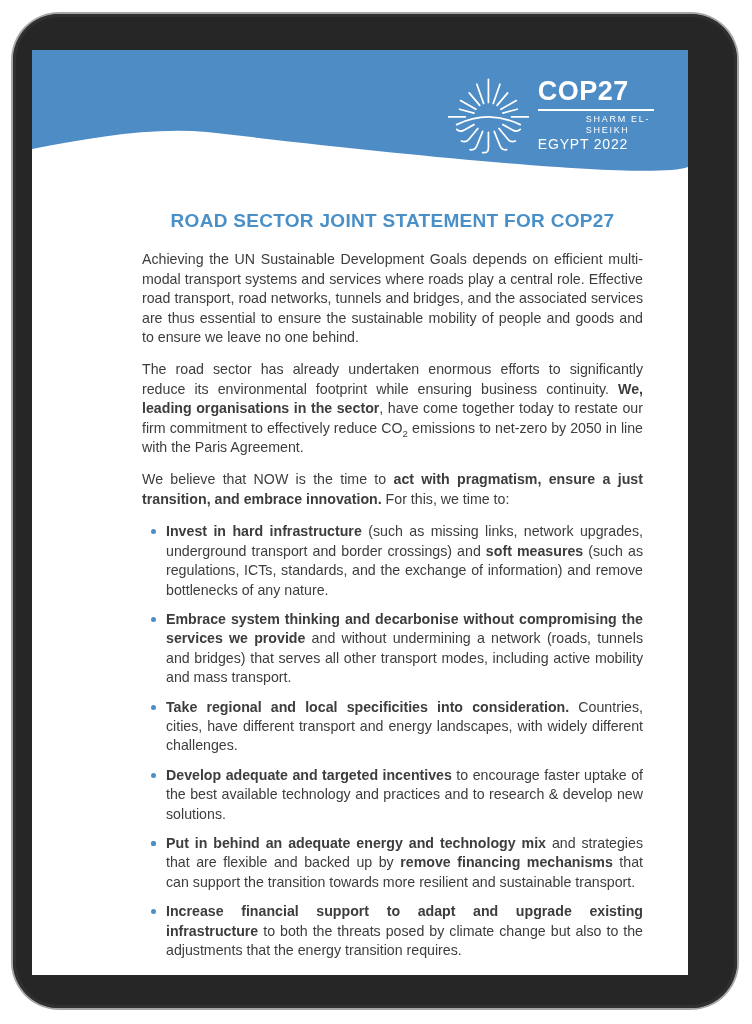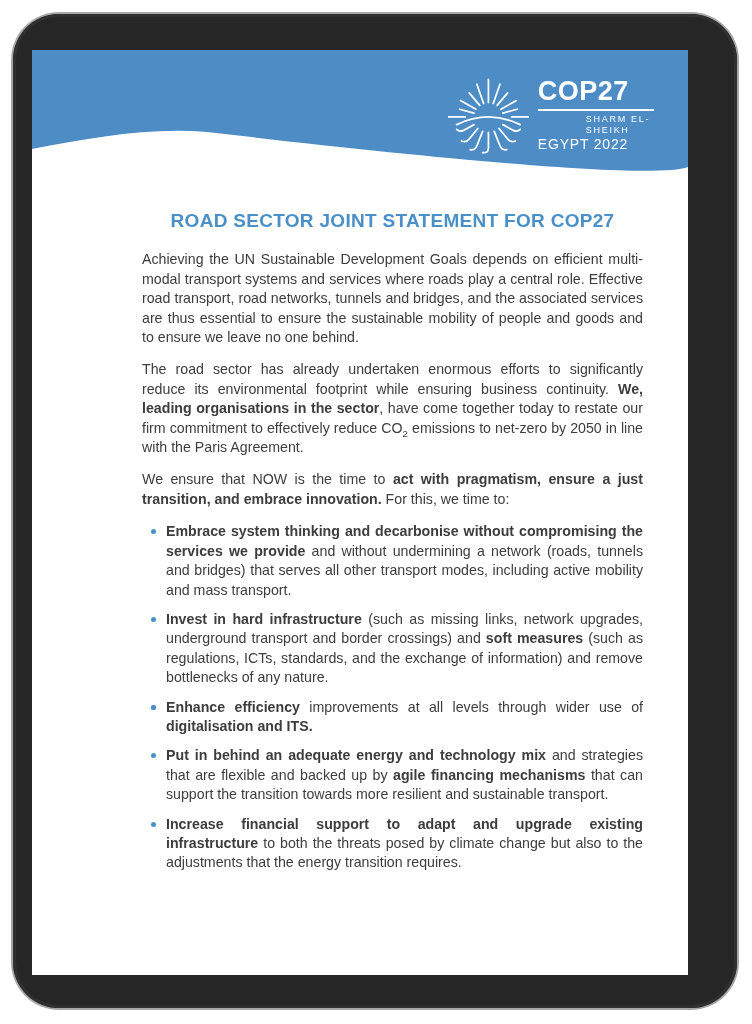--- a/index.html
+++ b/index.html
@@ -97,26 +97,27 @@
         <div class="logo-sub1">SHARM EL-SHEIKH</div>
         <div class="logo-sub2">EGYPT 2022</div>
       </div>
     </div>
 
     <div class="content">
       <h1 class="doc-title">ROAD SECTOR JOINT STATEMENT FOR COP27</h1>
       <div>
           <p class="para"><span>Achieving the UN Sustainable Development Goals depends on efficient multi-modal transport systems and services where roads play a central role.  Effective road transport, road networks, tunnels and bridges, and the associated services are thus essential to ensure the sustainable mobility of people and goods and to ensure we leave no one behind.</span></p>
           <p class="para"><span>The road sector has already undertaken enormous efforts to significantly reduce its environmental footprint while ensuring business continuity. </span><b>We, leading organisations in the sector</b><span>, have come together today to restate our firm commitment to effectively reduce CO</span><sub>2</sub><span> emissions to net-zero by 2050 in line with the Paris Agreement.</span></p>
-          <p class="para"><span>We ensure that NOW is the time to </span><b>act with pragmatism, ensure a just transition, and embrace innovation.</b><span> For this, we time to:</span></p>
+          <p class="para"><span>We believe that NOW is the time to </span><b>act with pragmatism, ensure a just transition, and embrace innovation.</b><span> For this, we time to:</span></p>
         </div>
       <ul class="bullet-list">
+          <li class="bullet"><span class="dot"></span><span><b>Invest in hard infrastructure</b><span> (such as missing links, network upgrades, underground transport and border crossings) and </span><b>soft measures</b><span> (such as regulations, ICTs, standards, and the exchange of information) and remove bottlenecks of any nature.</span></span></li>
           <li class="bullet"><span class="dot"></span><span><b>Embrace system thinking and decarbonise without compromising the services we provide</b><span> and without undermining a network (roads, tunnels and bridges) that serves all other transport modes, including active mobility and mass transport.</span></span></li>
-          <li class="bullet"><span class="dot"></span><span><b>Invest in hard infrastructure</b><span> (such as missing links, network upgrades, underground transport and border crossings) and </span><b>soft measures</b><span> (such as regulations, ICTs, standards, and the exchange of information) and remove bottlenecks of any nature.</span></span></li>
+          <li class="bullet"><span class="dot"></span><span><b>Take regional and local specificities into consideration.</b><span> Countries, cities, have different transport and energy landscapes, with widely different challenges.</span></span></li>
+          <li class="bullet"><span class="dot"></span><span><b>Develop adequate and targeted incentives</b><span> to encourage faster uptake of the best available technology and practices and to research &amp; develop new solutions.</span></span></li>
           <li class="bullet"><span class="dot"></span></li>
-          <li class="bullet"><span class="dot"></span><span><b>Enhance efficiency</b><span> improvements at all levels through wider use of </span><b>digitalisation and ITS.</b></span></li>
-          <li class="bullet"><span class="dot"></span><span><b>Put in behind an adequate energy and technology mix</b><span> and strategies that are flexible and backed up by </span><b>agile financing mechanisms</b><span> that can support the transition towards more resilient and sustainable transport.</span></span></li>
+          <li class="bullet"><span class="dot"></span><span><b>Put in behind an adequate energy and technology mix</b><span> and strategies that are flexible and backed up by </span><b>remove financing mechanisms</b><span> that can support the transition towards more resilient and sustainable transport.</span></span></li>
           <li class="bullet"><span class="dot"></span><span><b>Increase financial support to adapt and upgrade existing infrastructure</b><span> to both the threats posed by climate change but also to the adjustments that the energy transition requires.</span></span></li>
         </ul>
     </div>
 
   </div>
 </div>
 
 </body></html>

